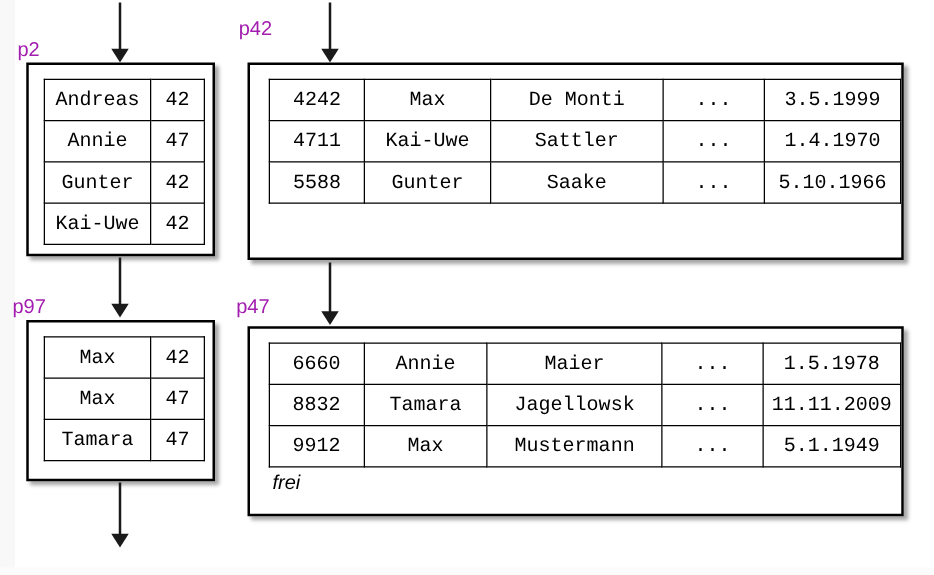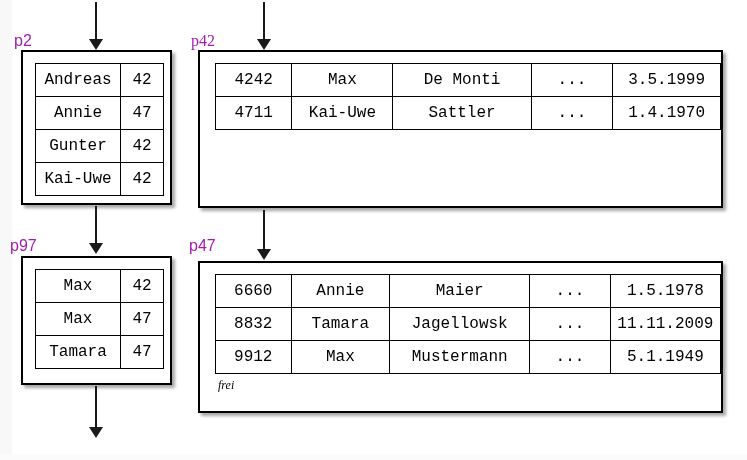--- a/index.html
+++ b/index.html
@@ -82,23 +82,23 @@
   .dat-table td.c0 { width: 82px; margin-top: 48px; }
   .dat-table td.c1 { width: 106px; }
   .dat-table td.c2 { width: 148px; }
   .dat-table td.c3 { width: 90px; }
   .dat-table td.c4 { width: 112px; }
 
   .frei {
     position: absolute;
     left: 18px;
     font-style: italic;
-    font-size: 12px;
+    font-size: 16px;
     color: #000000;
-    font-family: Liberation Serif, serif;
+    font-family: Liberation Sans, sans-serif;
   }
 
   
   .arrow {
     position: absolute;
     width: 14px;
   }
   .arrow .shaft {
     position: absolute;
     left: 6px;
@@ -150,38 +150,45 @@
           <td class="v">42</td>
         </tr>
         <tr>
           <td class="k">Kai-Uwe</td>
           <td class="v">42</td>
         </tr>
       </tbody>
     </table>
   </div>
 
-  <div class="page-label" style="left:191px; top:33px;font-family:Liberation Serif, serif;">p42</div>
+  <div class="page-label" style="left:191px; top:16px;">p42</div>
   <div class="page-box" style="left:198px; top:50px; width:525px; height:158px;">
     <table class="rec-table dat-table">
       <tbody>
         <tr>
           <td class="c0">4242</td>
           <td class="c1">Max</td>
           <td class="c2">De Monti</td>
           <td class="c3">...</td>
           <td class="c4">3.5.1999</td>
         </tr>
         <tr>
           <td class="c0">4711</td>
           <td class="c1">Kai-Uwe</td>
           <td class="c2">Sattler</td>
           <td class="c3">...</td>
           <td class="c4">1.4.1970</td>
         </tr>
+        <tr>
+          <td class="c0">5588</td>
+          <td class="c1">Gunter</td>
+          <td class="c2">Saake</td>
+          <td class="c3">...</td>
+          <td class="c4">5.10.1966</td>
+        </tr>
       </tbody>
     </table>
   </div>
 
   <div class="arrow" style="left:89px; top:206px; height:50px;">
     <div class="shaft" style="height:38px;"></div>
     <div class="head" style="top:37px;"></div>
   </div>
 
   <div class="arrow" style="left:257px; top:210px; height:52px;">

